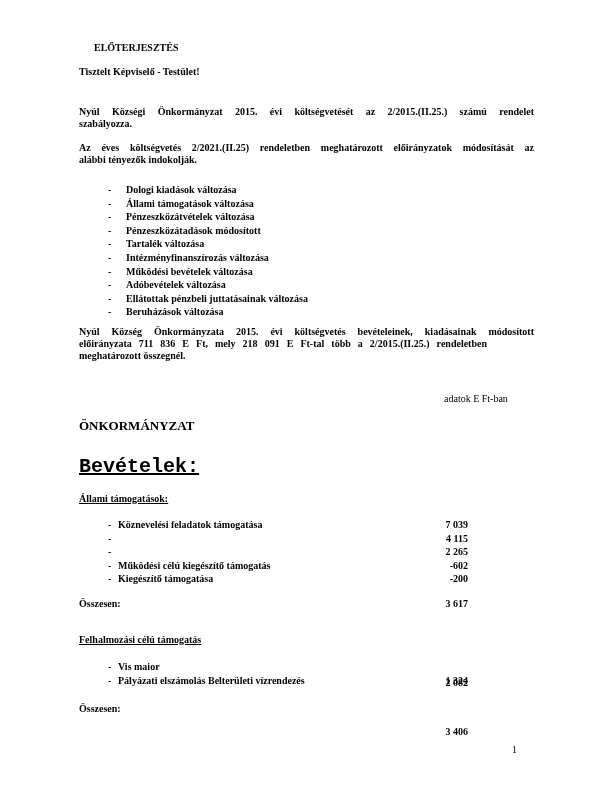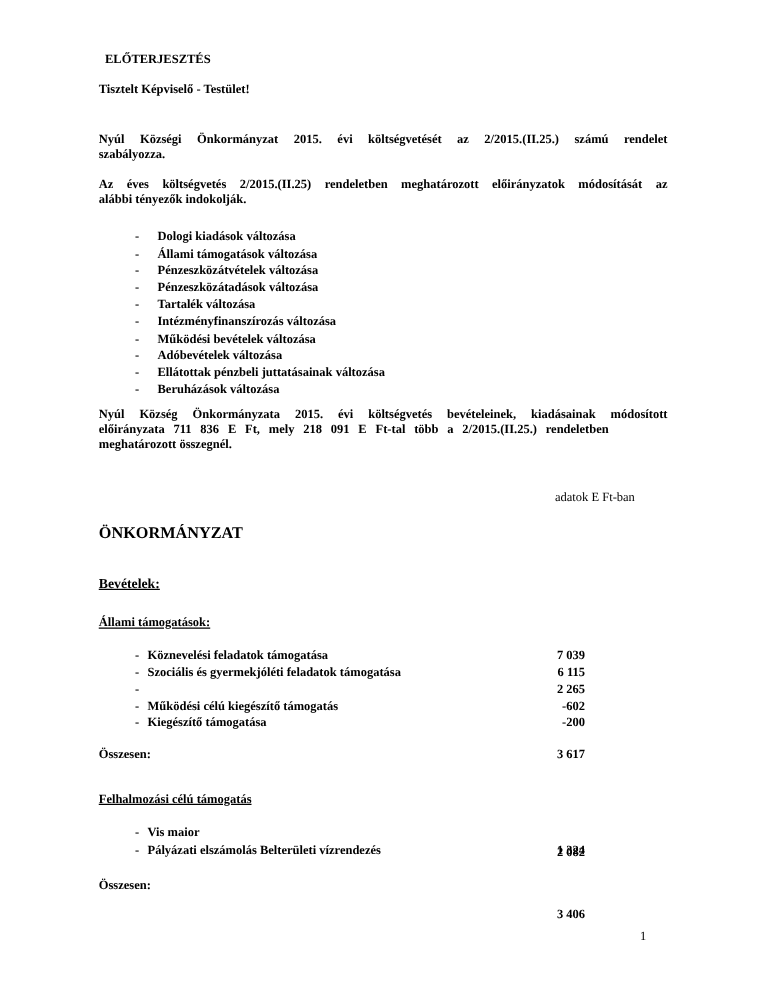--- a/index.html
+++ b/index.html
@@ -12,45 +12,45 @@
   .t { font-size: 10px; line-height: 12px; }
   .b { font-weight: bold; }
   .justall { text-align: justify; text-align-last: justify; }
   .u { text-decoration: underline; }
   .num { text-align: right; width: 60px; }
   .dash { width: 14px; }
 </style>
 </head>
 <body>
 
-<div class="abs t b" style="left:84px; top:42px;">ELŐTERJESZTÉS</div>
+<div class="abs t b" style="left:94px; top:42px;">ELŐTERJESZTÉS</div>
 <div class="abs t b" style="left:79px; top:66px;">Tisztelt Képviselő - Testület!</div>
 
 <div class="abs t b justall" style="left:79px; top:106px; width:455px;">Nyúl Községi Önkormányzat 2015. évi költségvetését az 2/2015.(II.25.) számú rendelet</div>
 <div class="abs t b" style="left:79px; top:118px;">szabályozza.</div>
 
-<div class="abs t b justall" style="left:79px; top:142px; width:455px;">Az éves költségvetés 2/2015.(II.25) rendeletben meghatározott előirányzatok módosítását az</div>
+<div class="abs t b justall" style="left:79px; top:142px; width:455px;">Az éves költségvetés 2/2021.(II.25) rendeletben meghatározott előirányzatok módosítását az</div>
 <div class="abs t b" style="left:79px; top:154px;">alábbi tényezők indokolják.</div>
 
 <div class="abs" style="left:108px; top:184px;">
   <div class="t b" style="display:flex; height:13.6px;">
       <span class="dash" style="width:18px;">-</span>
       <span>Dologi kiadások változása</span>
     </div>
   <div class="t b" style="display:flex; height:13.6px;">
       <span class="dash" style="width:18px;">-</span>
       <span>Állami támogatások változása</span>
     </div>
   <div class="t b" style="display:flex; height:13.6px;">
       <span class="dash" style="width:18px;">-</span>
       <span>Pénzeszközátvételek változása</span>
     </div>
   <div class="t b" style="display:flex; height:13.6px;">
       <span class="dash" style="width:18px;">-</span>
-      <span>Pénzeszközátadások változása</span>
+      <span>Pénzeszközátadások módosított</span>
     </div>
   <div class="t b" style="display:flex; height:13.6px;">
       <span class="dash" style="width:18px;">-</span>
       <span>Tartalék változása</span>
     </div>
   <div class="t b" style="display:flex; height:13.6px;">
       <span class="dash" style="width:18px;">-</span>
       <span>Intézményfinanszírozás változása</span>
     </div>
   <div class="t b" style="display:flex; height:13.6px;">
@@ -72,34 +72,33 @@
 </div>
 
 <div class="abs t b justall" style="left:79px; top:326px; width:455px;">Nyúl Község Önkormányzata 2015. évi költségvetés bevételeinek, kiadásainak módosított</div>
 <div class="abs t b justall" style="left:79px; top:338px; width:408px;">előirányzata 711 836 E Ft, mely 218 091 E Ft-tal több a 2/2015.(II.25.) rendeletben</div>
 <div class="abs t b" style="left:79px; top:350px;">meghatározott összegnél.</div>
 
 <div class="abs t" style="left:444px; top:393px;">adatok E Ft-ban</div>
 
 <div class="abs b" style="left:79px; top:418px; font-size:13px; line-height:15px;">ÖNKORMÁNYZAT</div>
 
-<div class="abs b u" style="left:79px; top:458px; font-size:11px; line-height:18px;">Bevételek:</div>
+<div class="abs b u" style="left:79px; top:458px; font-size:20px; line-height:18px;font-family:Liberation Mono, monospace;">Bevételek:</div>
 
 <div class="abs t b u" style="left:79px; top:493px;">Állami támogatások:</div>
 
 <div class="abs" style="left:108px; top:519px; width:360px;">
   <div class="t b" style="display:flex; height:13.6px; position:relative;">
     <span style="width:10px;">-</span>
     <span>Köznevelési feladatok támogatása</span>
     <span class="num" style="position:absolute; right:0; top:0;">7 039</span>
   </div>
   <div class="t b" style="display:flex; height:13.6px; position:relative;">
     <span style="width:10px;">-</span>
-    <span>Szociális és gyermekjóléti feladatok támogatása</span>
-    <span class="num" style="position:absolute; right:0; top:0;">6 115</span>
+    <span class="num" style="position:absolute; right:0; top:0;">4 115</span>
   </div>
   <div class="t b" style="display:flex; height:13.6px; position:relative;">
     <span style="width:10px;">-</span>
     <span class="num" style="position:absolute; right:0; top:0;">2 265</span>
   </div>
   <div class="t b" style="display:flex; height:13.6px; position:relative;">
     <span style="width:10px;">-</span>
     <span>Működési célú kiegészítő támogatás</span>
     <span class="num" style="position:absolute; right:0; top:0;">-602</span>
   </div>

